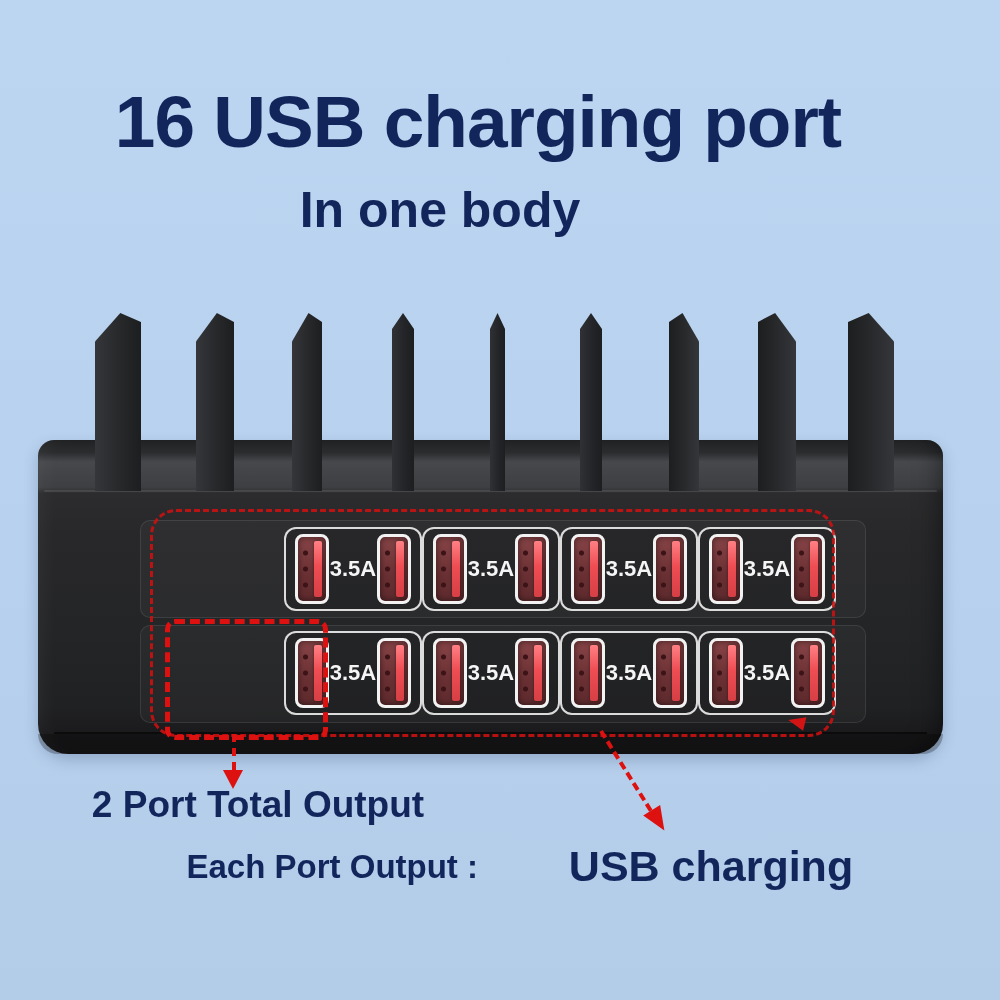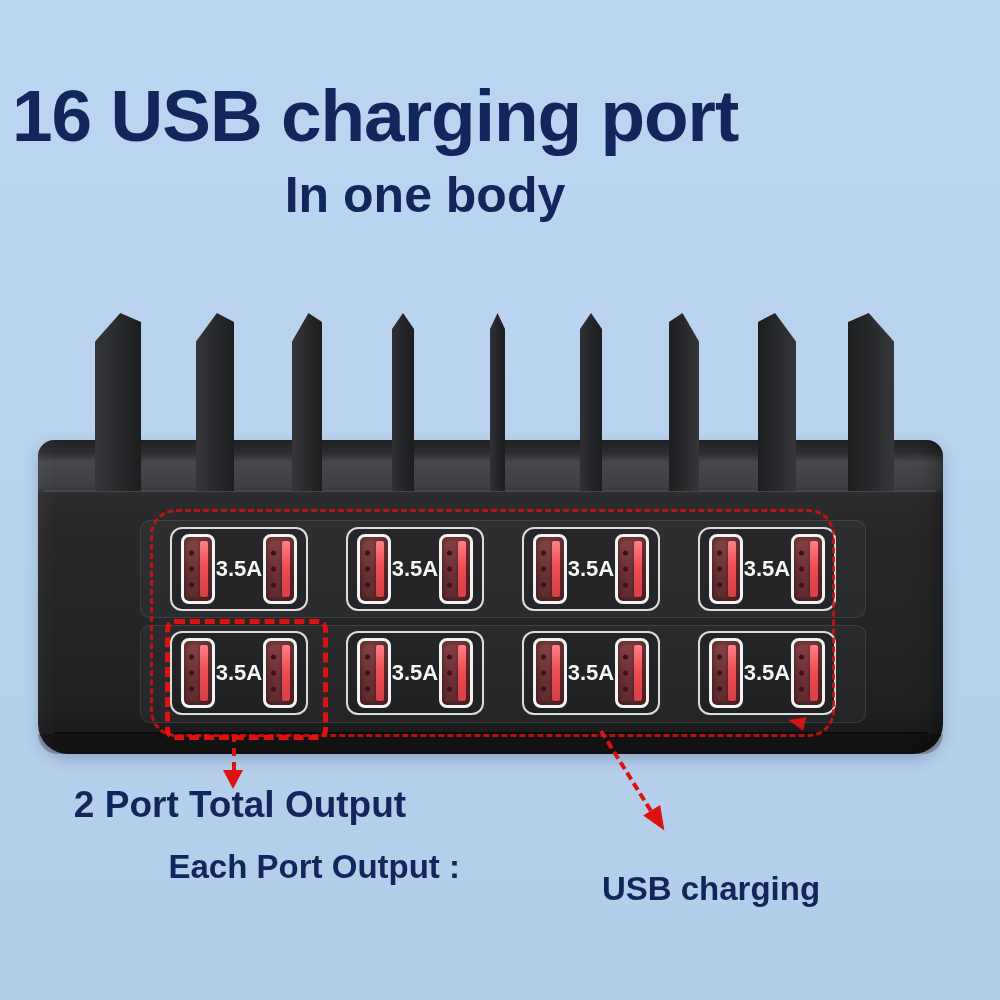--- a/index.html
+++ b/index.html
@@ -3,26 +3,26 @@
 <meta charset="utf-8">
 <style>
   html,body{margin:0;padding:0;}
   .stage{
     position:relative;width:1000px;height:1000px;overflow:hidden;
     background:linear-gradient(180deg,#bcd5f1 0%,#b8d1ee 55%,#b3cde9 100%);
     font-family:"Liberation Sans",sans-serif;
   }
   
   .title{
-    position:absolute;left:0;top:62px;width:920px;margin:12px;
-    font-size:73px;font-weight:700;letter-spacing:-1px;
+    position:absolute;left:0;top:62px;width:920px;margin:18px;
+    text-align:center;font-size:73px;font-weight:700;letter-spacing:-1px;
     color:#13265c;
   }
   .subtitle{
-    position:absolute;left:0;top:166px;width:850px;margin:0;
+    position:absolute;left:0;top:166px;width:850px;margin:15px;
     text-align:center;font-size:50px;font-weight:700;
     color:#13265c;
   }
   
   .base{
     position:absolute;left:38px;top:440px;width:905px;height:314px;
     border-radius:16px 16px 30px 30px;
     background:linear-gradient(180deg,
       #232426 0%,#2c2d2f 4%,#47484c 7%,#3e3f42 15%,#2c2c2e 17%,
       #28282a 30%,#242527 60%,#202123 85%,#1a1a1c 94%,#18181a 100%);
@@ -46,21 +46,21 @@
   .f1{left:95px;width:46px;}  .f2{left:196px;width:38px;} .f3{left:292px;width:30px;}
   .f4{left:392px;width:22px;} .f5{left:490px;width:15px;} .f6{left:580px;width:22px;}
   .f7{left:669px;width:30px;} .f8{left:758px;width:38px;} .f9{left:848px;width:46px;}
   
   .panel{position:absolute;left:140px;width:724px;height:96px;
     background:rgba(255,255,255,.03);border:1px solid rgba(255,255,255,.09);
     border-radius:10px;}
   .panel1{top:520px;} .panel2{top:625px;}
   
   .prow{position:absolute;left:170px;width:666px;height:88px;
-    display:flex;justify-content:space-between;}
+    display:flex;justify-content:flex-end;}
   .prow1{top:527px;} .prow2{top:631px;}
   .pgroup{width:138px;height:84px;box-sizing:border-box;
     border:2px solid rgba(236,236,236,.92);border-radius:12px;
     background:rgba(0,0,0,.14);
     display:flex;align-items:center;justify-content:space-between;
     padding:0 9px;}
   .amp{color:#f5f5f5;font-size:22px;font-weight:700;}
   .port{position:relative;width:34px;height:70px;box-sizing:border-box;
     border:3px solid #f2f2f2;border-radius:8px;
     background:linear-gradient(160deg,#8b4649 0%,#6a3033 55%,#5c2a2d 100%);
@@ -86,25 +86,25 @@
     transform:rotate(58deg);transform-origin:0 0;display:flex;align-items:center;}
   .diag-line{width:94px;height:0;border-top:4px dashed #de1111;}
   .diag-head{width:0;height:0;margin-top:-2px;
     border-top:10px solid transparent;border-bottom:10px solid transparent;
     border-left:24px solid #de1111;}
   .curl-head{position:absolute;left:788px;top:715px;width:0;height:0;
     border-top:7px solid transparent;border-bottom:7px solid transparent;
     border-right:17px solid #d31414;transform:rotate(14deg);}
   
   .note{position:absolute;color:#13265c;font-weight:700;text-align:center;}
-  .note-left{left:20px;top:783px;width:440px;}
+  .note-left{left:38px;top:783px;width:440px;}
   .note-left .big{font-size:37px;line-height:44px;}
   .note-left .small{font-size:33px;line-height:40px;text-align:right;}
   .gap{height:20px;}
-  .note-right{left:556px;top:868px;width:310px;font-size:33px;line-height:41px;}
+  .note-right{left:556px;top:846px;width:310px;font-size:43px;line-height:41px;}
   .nl{display:block;}
 </style>
 </head>
 <body>
 
 <div class="stage">
 
   <h1 class="title">16 USB charging port</h1>
   <h2 class="subtitle">In one body</h2>
 

